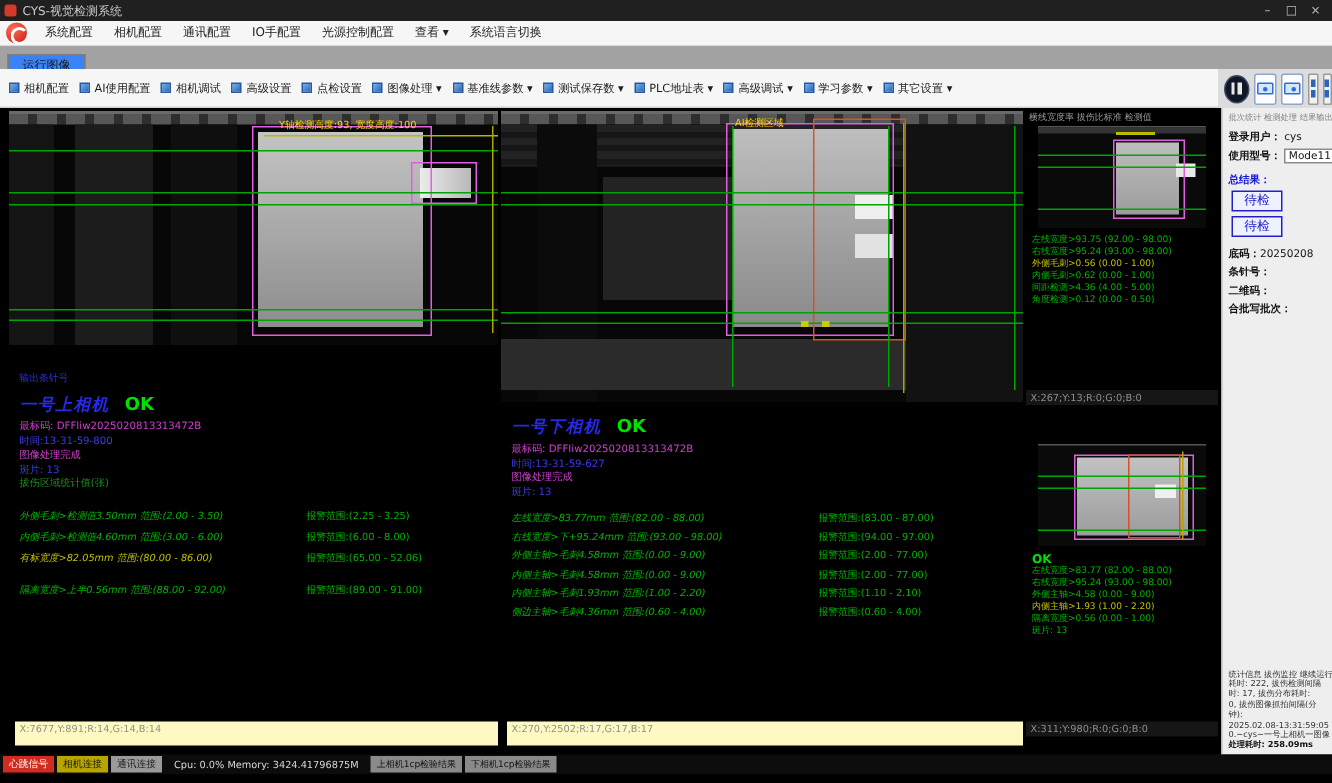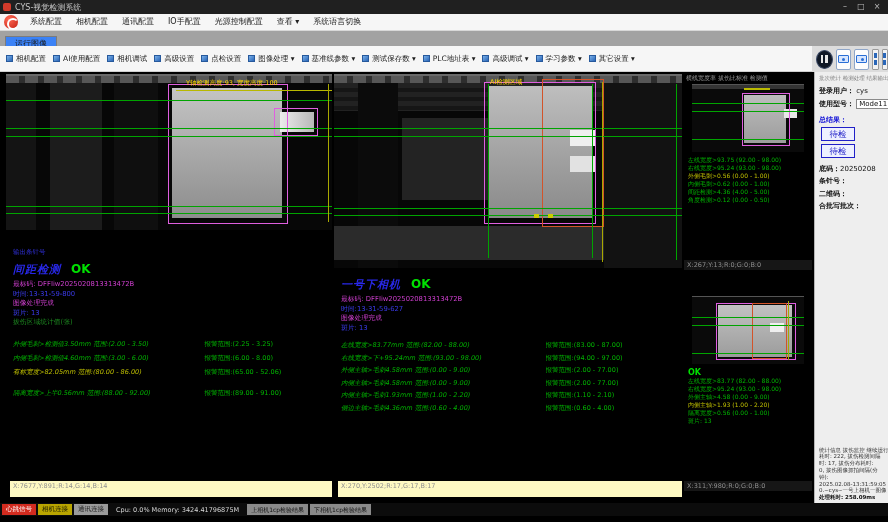--- a/index.html
+++ b/index.html
@@ -281,21 +281,21 @@
         <div class="gh v1-gh3" data-name="guide-line"></div>
         <div class="gh v1-gh4" data-name="guide-line"></div>
         <div class="gh v1-gh5" data-name="guide-line"></div>
         <div class="yh v1-yh" data-name="measure-line-yellow"></div>
         <div class="yv v1-yv" data-name="measure-line-yellow"></div>
         <span class="olabel v1-label" data-name="camera-overlay-label">Y轴检测高度:93, 宽度高度:100</span>
       </div>
       <div class="info" data-name="camera-info-top">
         <div class="pre" data-name="output-line">输出条针号</div>
         <div class="titleline" data-name="camera-title-line">
-          <span class="ctitle" data-name="camera-title">间距检测</span>
+          <span class="ctitle" data-name="camera-title">一号上相机</span>
           <span class="ok" data-name="status-ok">OK</span>
         </div>
         <div class="iline mag" data-name="barcode-line">最标码: DFFIiw2025020813313472B</div>
         <div class="iline blu" data-name="time-line">时间:13-31-59-800</div>
         <div class="iline mag" data-name="process-line">图像处理完成</div>
         <div class="iline blu" data-name="count-line">斑片: 13</div>
         <div class="iline dim" data-name="region-line">拔伤区域统计值(张)</div>
         <div class="rows" data-name="camera1-measurements">
             <div class="mrow green" data-name="measurement-row">
               <span class="ml" data-name="measurement-left">外侧毛刺&gt;检测值3.50mm 范围:(2.00 - 3.50)</span>

